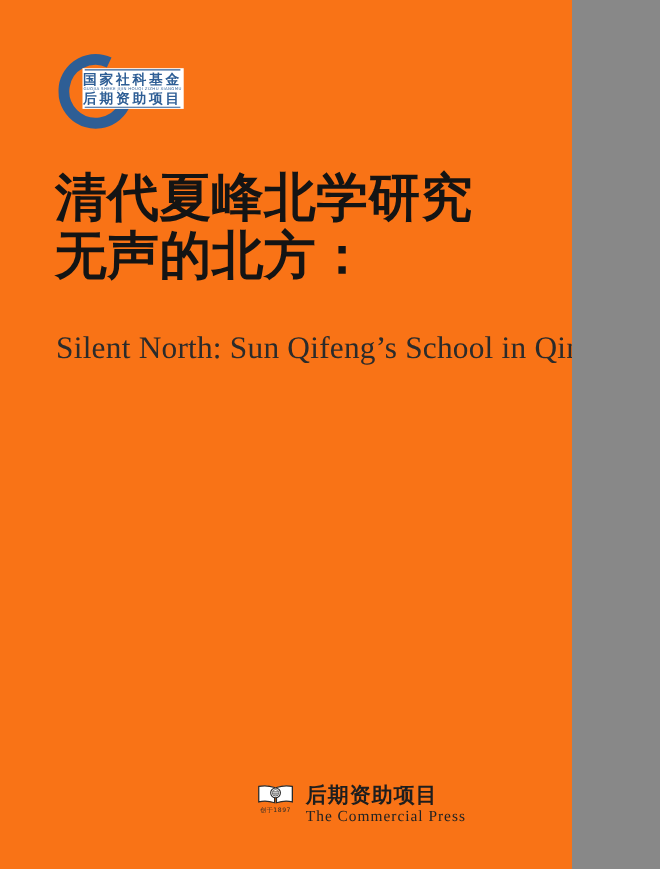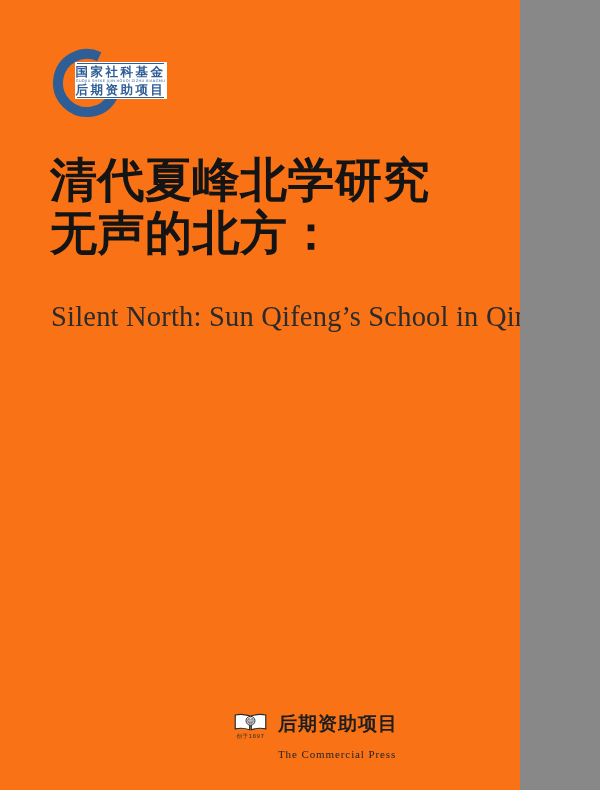--- a/index.html
+++ b/index.html
@@ -95,22 +95,22 @@
   .press-zh {
     font-size: 19px;
     line-height: 22px;
     letter-spacing: 1px;
     font-weight: 600;
     color: #1e1e1e;
     font-family: "DejaVu Serif", "Liberation Serif", serif;
     white-space: nowrap;
   }
   .press-en {
-    margin-top: 14px;
-    font-size: 11px;
+    margin-top: 1px;
+    font-size: 14px;
     letter-spacing: 0.9px;
     color: #222222;
     font-family: "Liberation Serif", "DejaVu Serif", serif;
     white-space: nowrap;
   }
 </style>
 </head>
 <body>
 
 <div class="cover">

